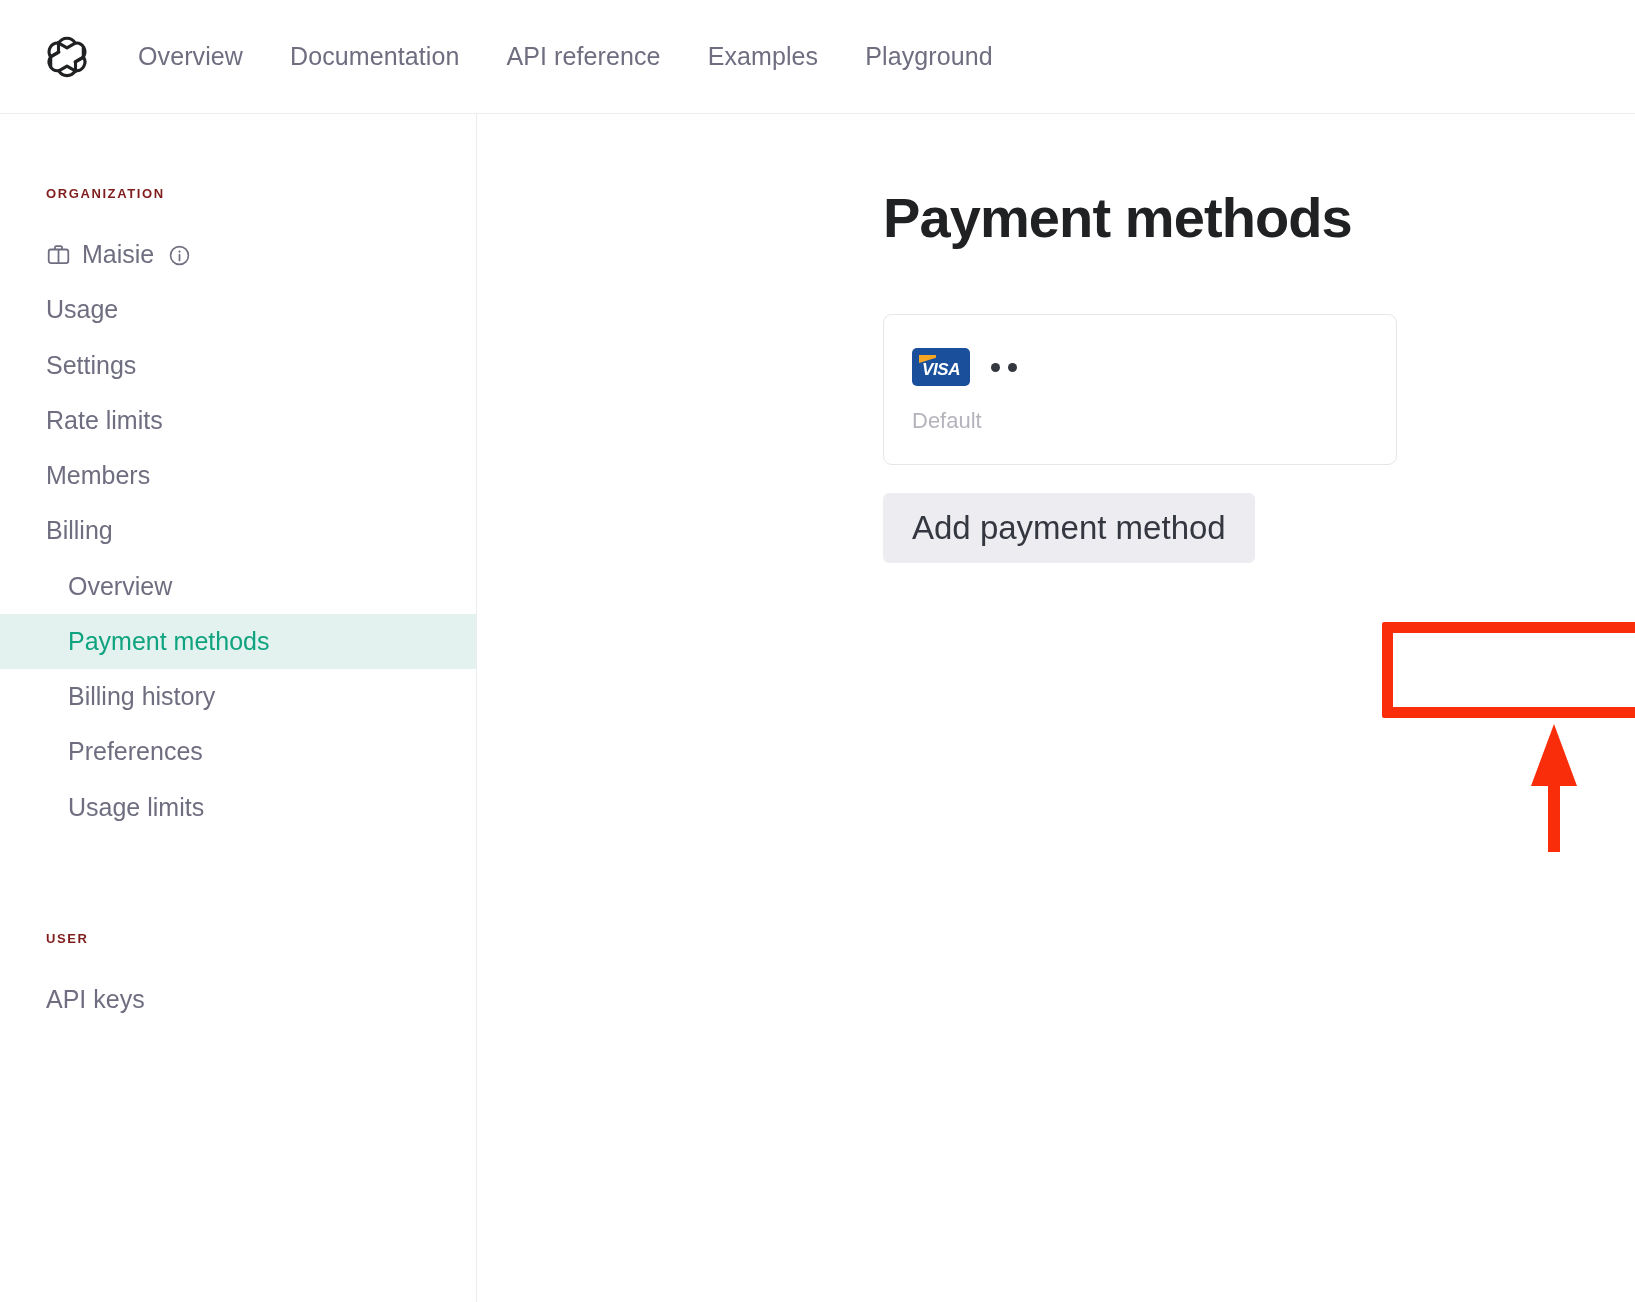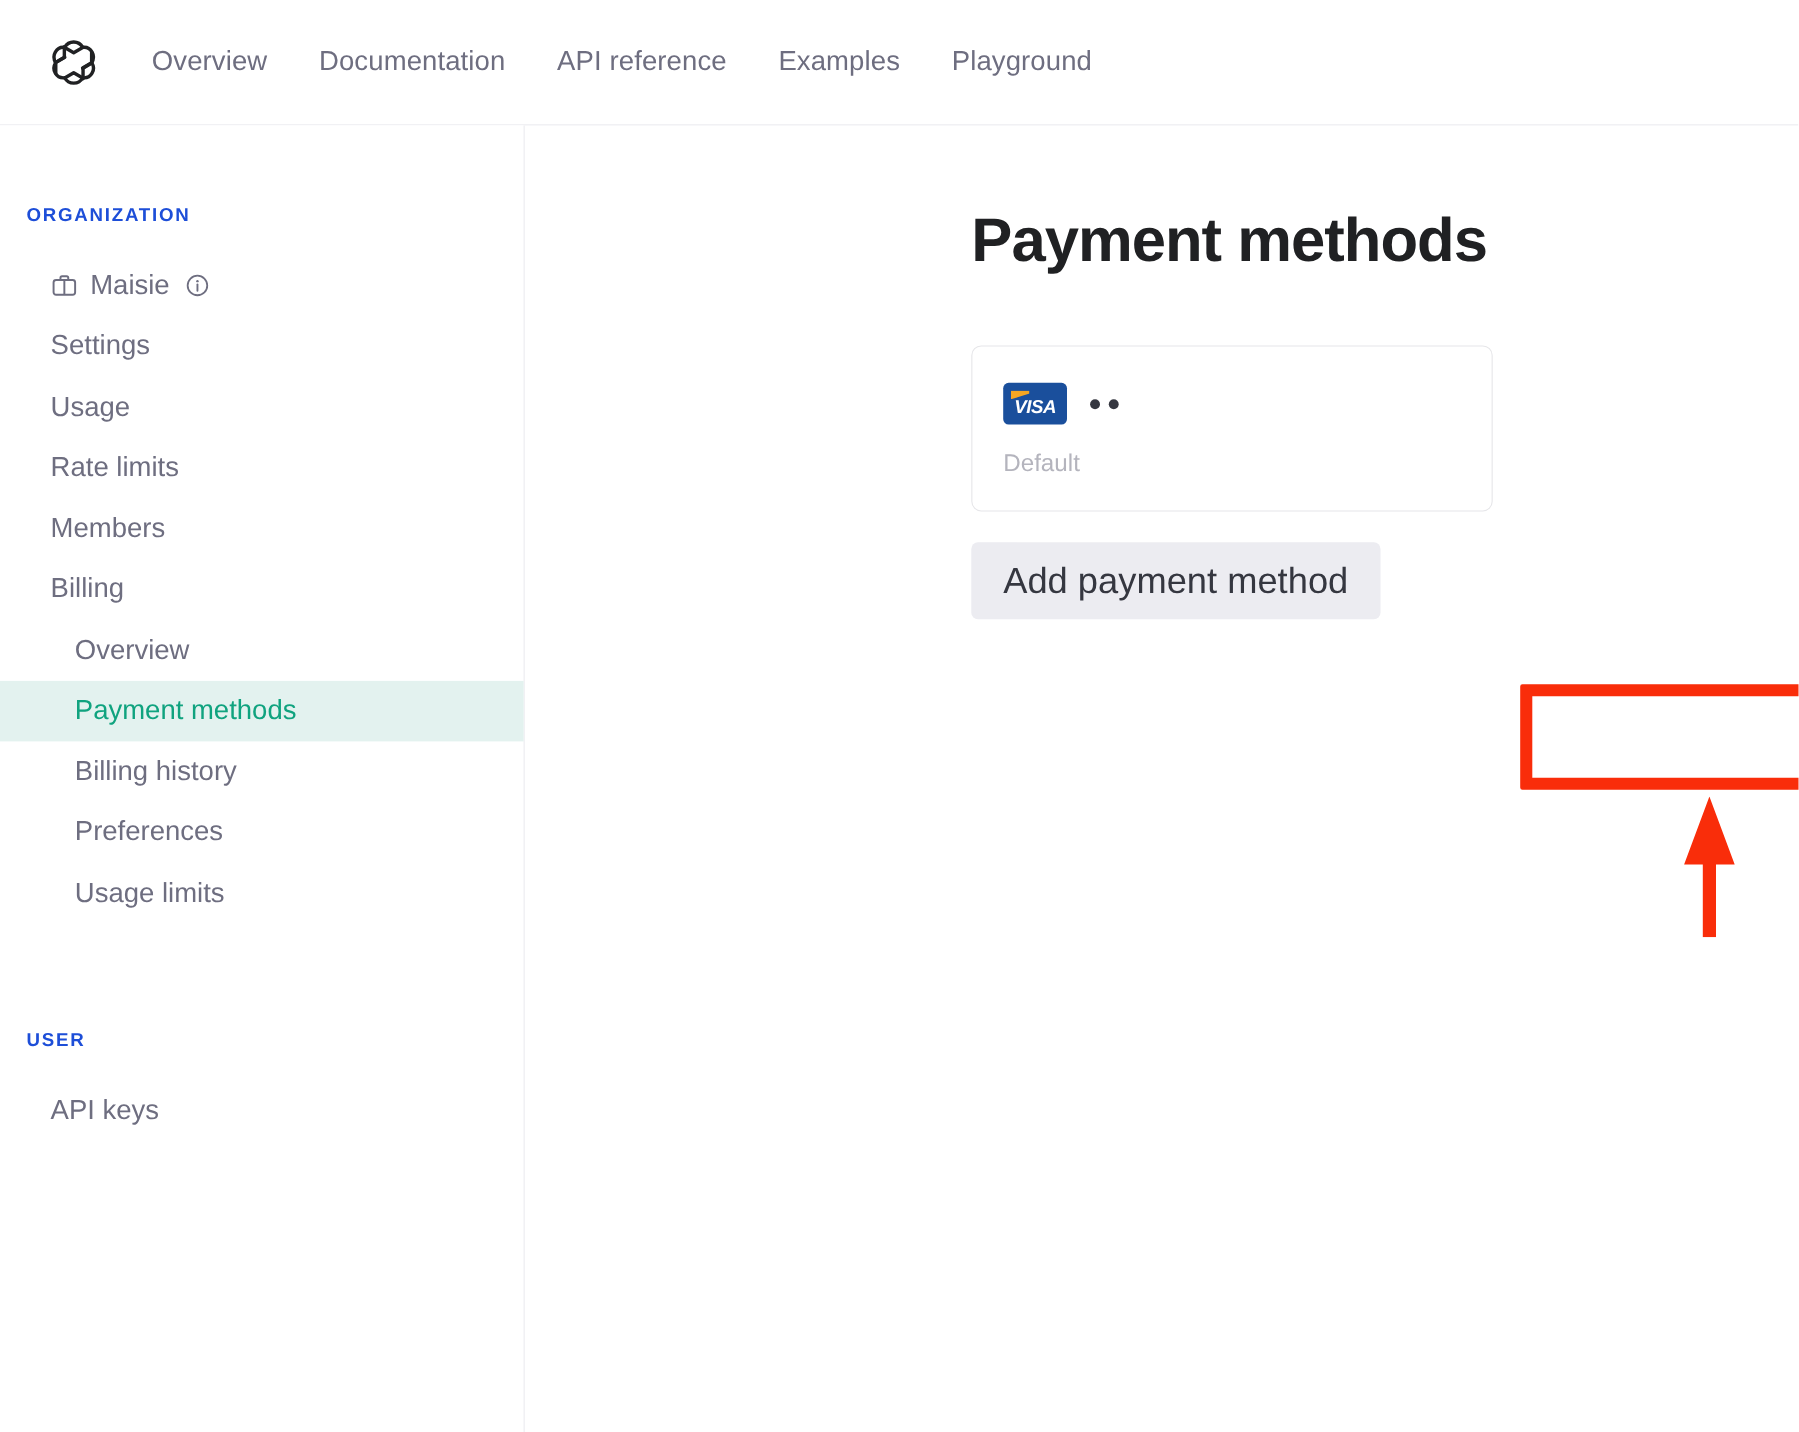--- a/index.html
+++ b/index.html
@@ -54,25 +54,25 @@
   }
   .sidebar {
     width: 477px;
     box-sizing: border-box;
     border-right: 1px solid #ececef;
     padding-top: 72px;
     background: #fff;
     flex: 0 0 auto;
   }
   .section-label {
-    font-size: 17px;
+    font-size: 13px;
     font-weight: bold;
     letter-spacing: 1.6px;
-    color: #1d4ed8;
-    padding-left: 24px;
+    color: #7f1d1d;
+    padding-left: 46px;
     margin-bottom: 26px;
   }
   .side-item {
     font-size: 25px;
     color: #6e6e80;
     padding: 12px 0 12px 46px;
     display: flex;
     align-items: center;
     cursor: pointer;
     line-height: 1.25;
@@ -112,21 +112,21 @@
   }
   .page-title {
     font-size: 56px;
     font-weight: bold;
     color: #202123;
     letter-spacing: -0.9px;
     margin: 0 0 68px 0;
     line-height: 1;
   }
   .card {
-    width: 474px;
+    width: 514px;
     box-sizing: border-box;
     border: 1px solid #e6e6e9;
     border-radius: 9px;
     padding: 33px 28px 30px 28px;
     background: #fff;
   }
   .card-row-brand {
     display: flex;
     align-items: center;
     margin-bottom: 22px;
@@ -269,24 +269,24 @@
           <svg viewBox="0 0 24 24" width="23" height="23" aria-hidden="true">
             <circle cx="12" cy="12" r="9.3" fill="none" stroke="#6e6e80" stroke-width="1.7"></circle>
             <circle cx="12" cy="7.9" r="1.15" fill="#6e6e80"></circle>
             <path d="M12 11.1v6" stroke="#6e6e80" stroke-width="1.8" stroke-linecap="round"></path>
           </svg>
         </span>
       </span>
     </div>
 
     <div class="side-item">
+      <span>Usage</span>
+    </div>
+    <div class="side-item">
       <span>Settings</span>
-    </div>
-    <div class="side-item">
-      <span>Usage</span>
     </div>
     <div class="side-item">
       <span>Rate limits</span>
     </div>
     <div class="side-item">
       <span>Members</span>
     </div>
     <div class="side-item">
       <span>Billing</span>
     </div>

